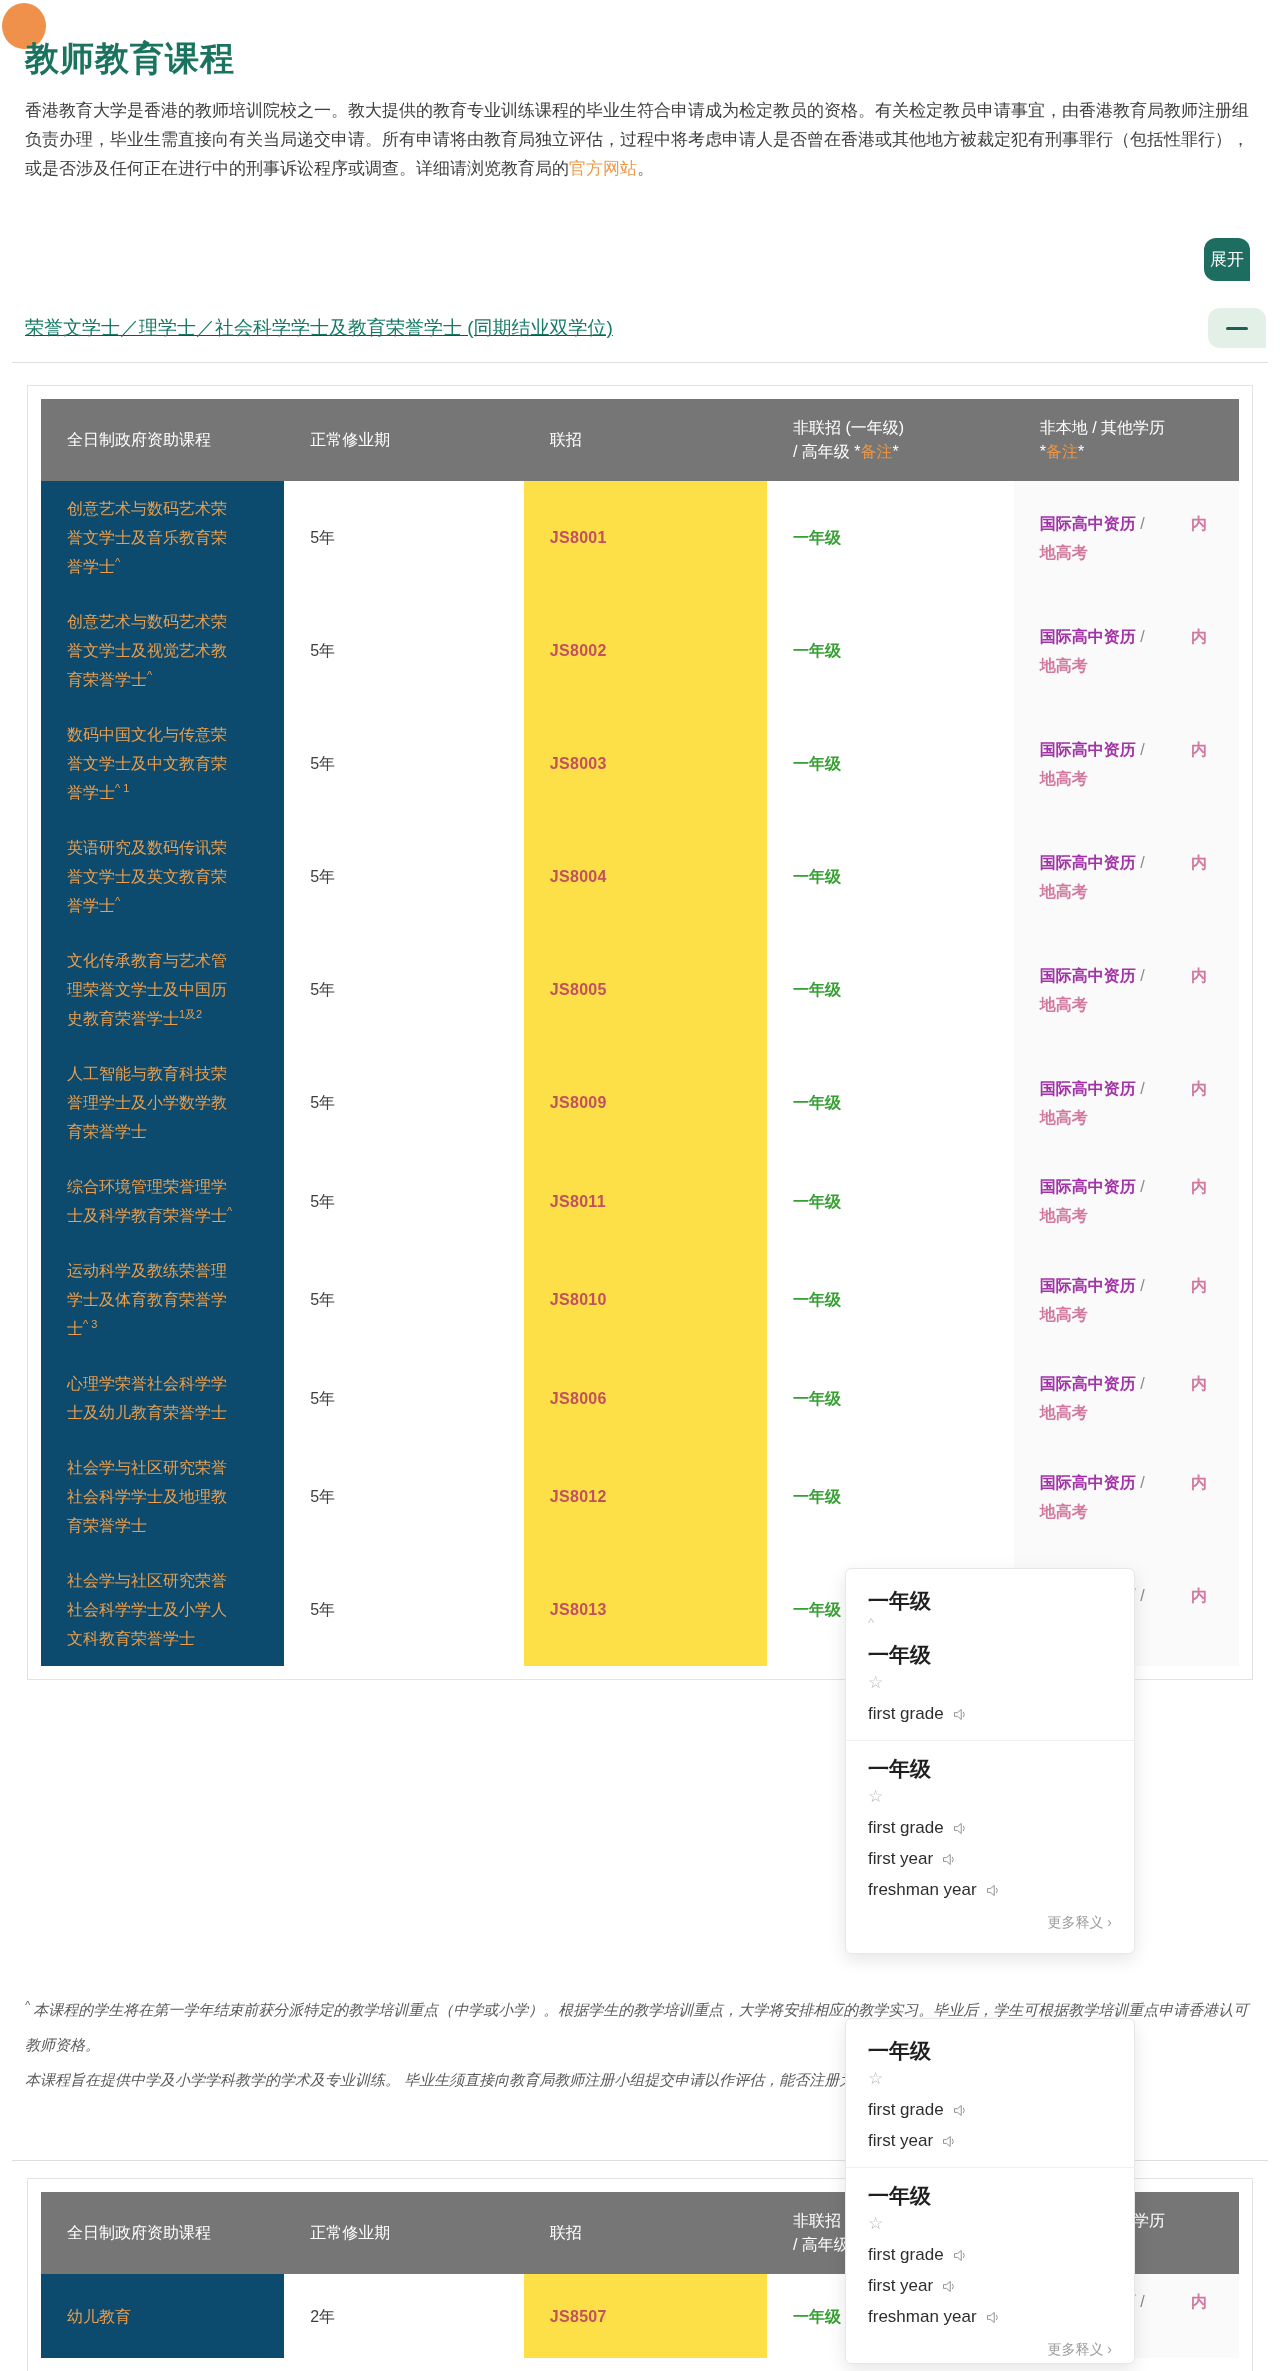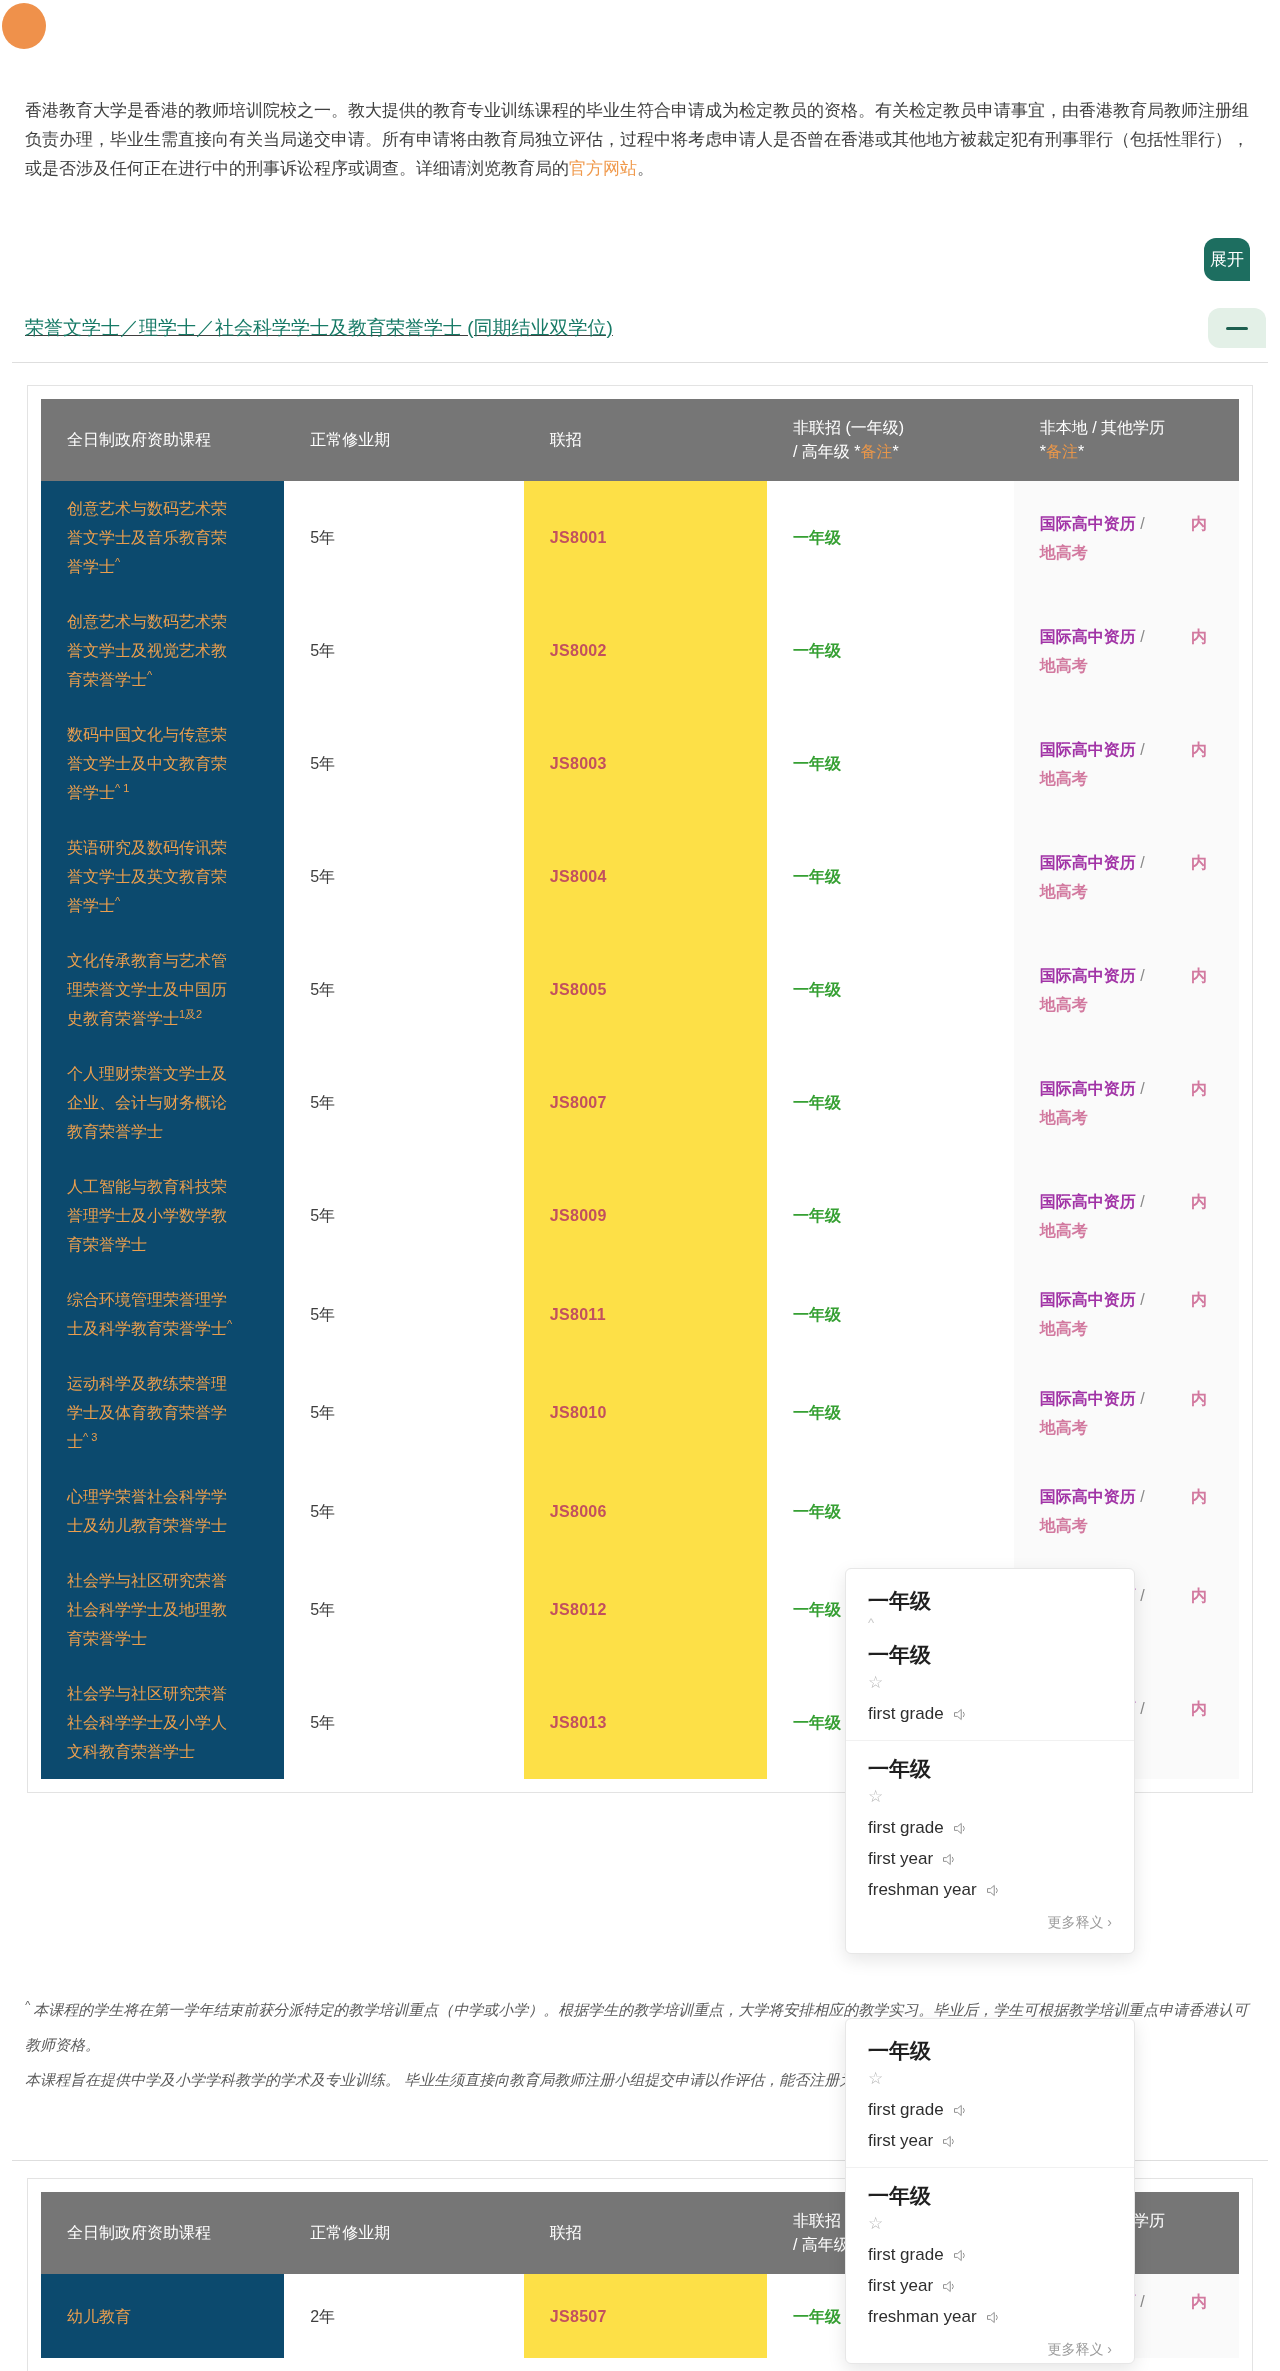--- a/index.html
+++ b/index.html
@@ -58,20 +58,21 @@
   .tr-line{font-size:17px;color:#2e2e2e;margin:11px 0;display:flex;align-items:center;gap:9px;}
   .dict-divider{border-top:1px solid #f1f1f1;margin:16px -22px 14px;}
   .dict-more{text-align:right;color:#9c9c9c;font-size:14px;margin-top:14px;cursor:pointer;}
 </style>
 </head>
 <body>
 
 <div class="page">
 
   <span class="deco-circle"></span>
+  <h1 class="page-title">教师教育课程</h1>
 
   <p class="intro"><span>香港教育大学是香港的教师培训院校之一。教大提供的教育专业训练课程的毕业生符合申请成为检定教员的资格。有关检定教员申请事宜，由香港教育局教师注册组负责办理，毕业生需直接向有关当局递交申请。所有申请将由教育局独立评估，过程中将考虑申请人是否曾在香港或其他地方被裁定犯有刑事罪行（包括性罪行），或是否涉及任何正在进行中的刑事诉讼程序或调查。详细请浏览教育局的</span><a href="#">官方网站</a><span>。</span></p>
 
   <button class="expand-btn">展开</button>
 
   <div class="section-row" style="top:306px;text-decoration:underline;">
     <span class="sec-title">荣誉文学士／理学士／社会科学学士及教育荣誉学士 (同期结业双学位)</span>
     <button class="collapse-btn">
       <span class="minus-bar"></span>
     </button>
@@ -126,27 +127,20 @@
             <td class="c5"><span class="intl">国际高中资历</span><span class="sep"> / </span><span class="mainland">内地高考</span></td>
           </tr>
           <tr>
             <td class="c1"><a class="prog-name">文化传承教育与艺术管理荣誉文学士及中国历史教育荣誉学士<sup>1及2</sup></a></td>
             <td class="c2"><span>5年</span></td>
             <td class="c3"><span class="code">JS8005</span></td>
             <td class="c4"><span class="year1">一年级</span></td>
             <td class="c5"><span class="intl">国际高中资历</span><span class="sep"> / </span><span class="mainland">内地高考</span></td>
           </tr>
           <tr>
-            <td class="c1"><a class="prog-name">个人理财荣誉文学士及企业、会计与财务概论教育荣誉学士</a></td>
-            <td class="c2"><span>5年</span></td>
-            <td class="c3"><span class="code">JS8007</span></td>
-            <td class="c4"><span class="year1">一年级</span></td>
-            <td class="c5"><span class="intl">国际高中资历</span><span class="sep"> / </span><span class="mainland">内地高考</span></td>
-          </tr>
-          <tr>
             <td class="c1"><a class="prog-name">人工智能与教育科技荣誉理学士及小学数学教育荣誉学士</a></td>
             <td class="c2"><span>5年</span></td>
             <td class="c3"><span class="code">JS8009</span></td>
             <td class="c4"><span class="year1">一年级</span></td>
             <td class="c5"><span class="intl">国际高中资历</span><span class="sep"> / </span><span class="mainland">内地高考</span></td>
           </tr>
           <tr>
             <td class="c1"><a class="prog-name">综合环境管理荣誉理学士及科学教育荣誉学士<sup>^</sup></a></td>
             <td class="c2"><span>5年</span></td>
             <td class="c3"><span class="code">JS8011</span></td>

